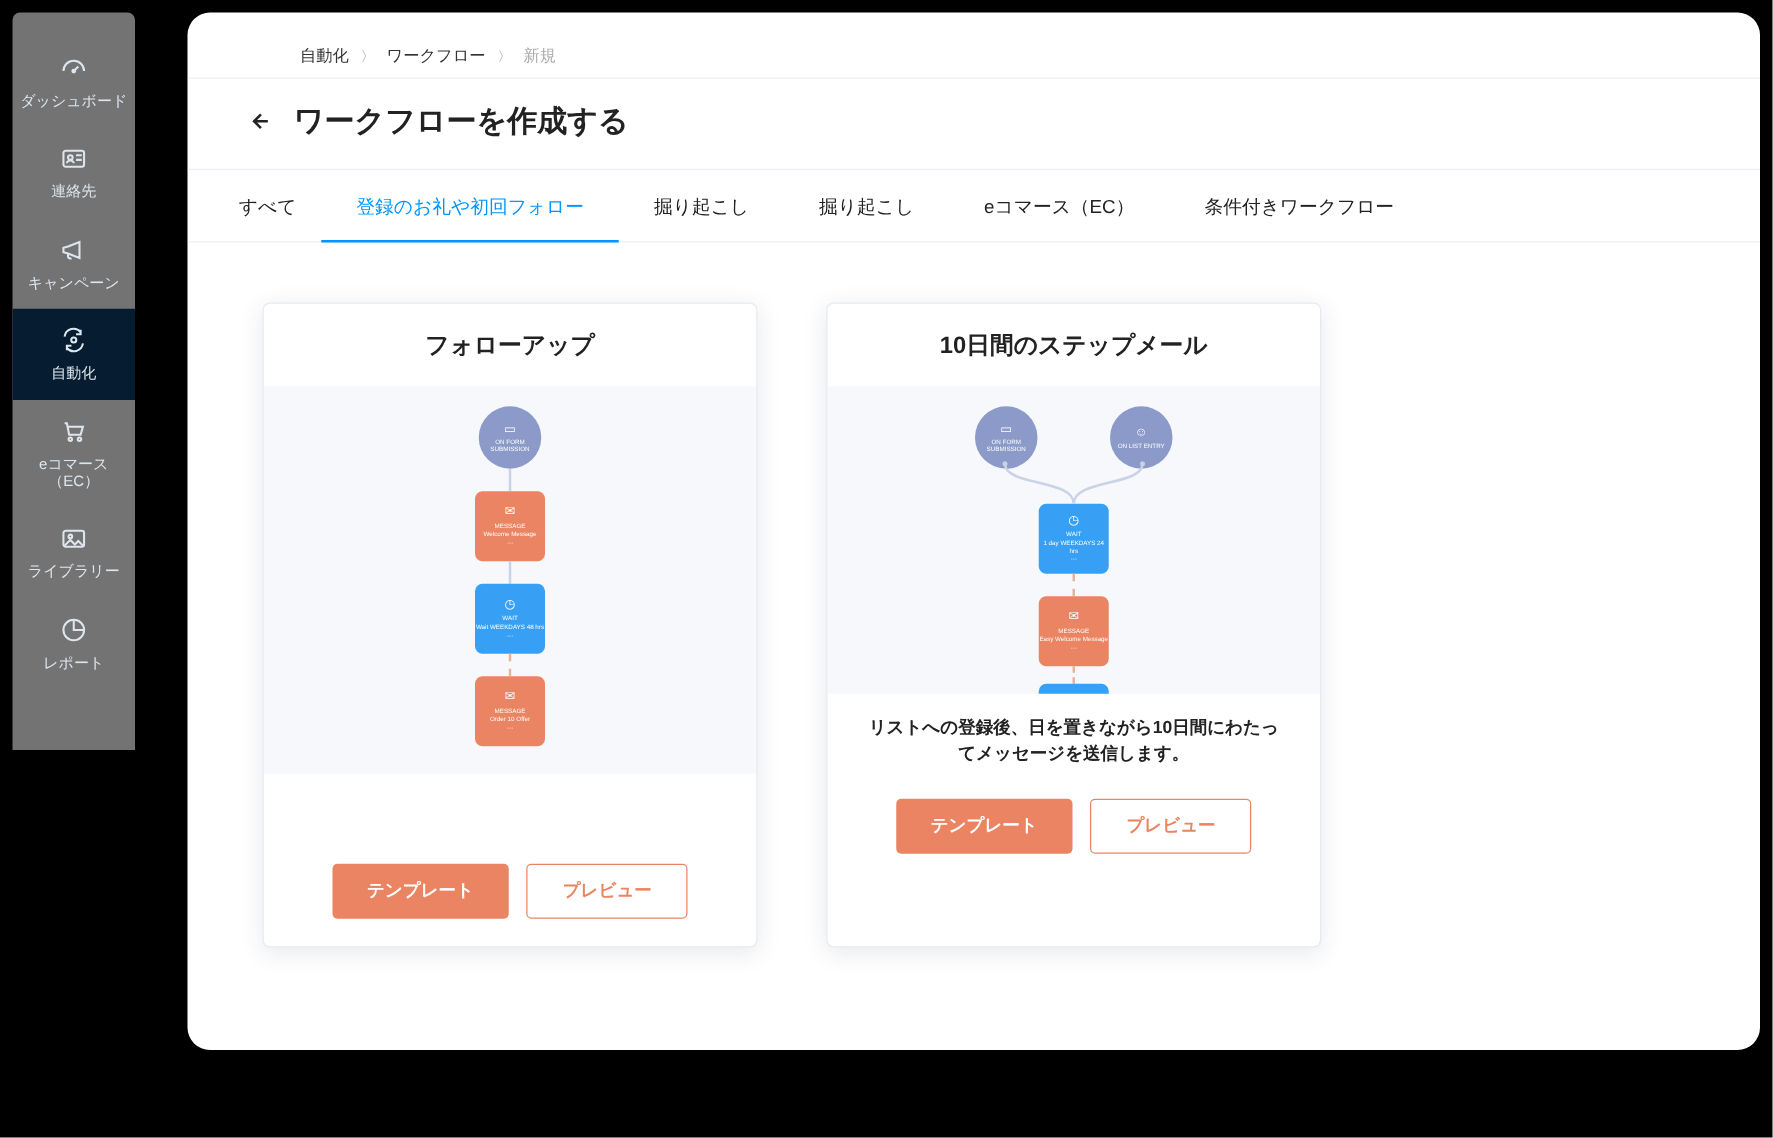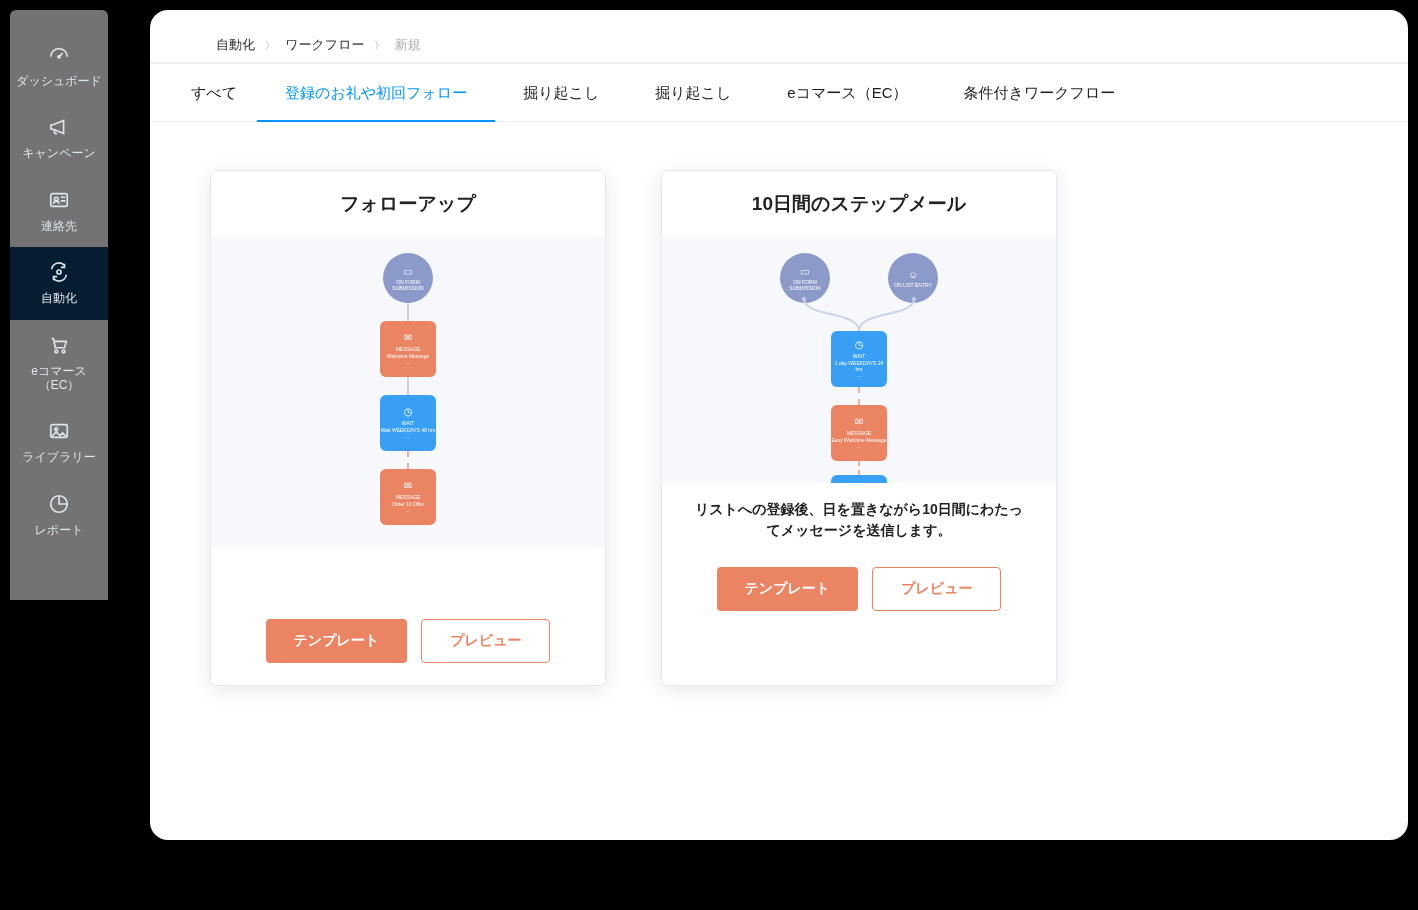--- a/index.html
+++ b/index.html
@@ -59,20 +59,21 @@
     background: #fff;
     border-radius: 18px;
     box-shadow: 0 10px 30px rgba(0,0,0,0.08);
     overflow: hidden;
   }
 
   .breadcrumbs {
     padding: 26px 45px 8px 66px;
     font-size: 13px;
     color: #333;
+    margin-left: 24px;
   }
   .breadcrumbs .crumb { color: #333; }
   .breadcrumbs .sep { color: #999; margin: 0 6px; font-size: 11px; }
   .breadcrumbs .crumb-current { color: #aaa; }
 
   .page-title-row {
     display: flex;
     align-items: center;
     padding: 18px 45px 22px 45px;
     gap: 18px;
@@ -227,36 +228,36 @@
           <path d="M3 14a9 9 0 0 1 18 0"></path>
           <path d="M12 14l4-4"></path>
           <circle cx="12" cy="14" r="1.2" fill="currentColor"></circle>
         </svg>
     </span>
     <span class="label">ダッシュボード</span>
   </div>
   <div class="sidebar-item">
     <span class="icon">
       <svg viewBox="0 0 24 24" width="26" height="22" fill="none" stroke="currentColor" stroke-width="1.8">
-          <path d="M3 10v4l4 1 10 4V5L7 9l-4 1z"></path>
-          <path d="M7 15v3a2 2 0 0 0 3 1"></path>
-        </svg>
-    </span>
-    <span class="label">キャンペーン</span>
-  </div>
-  <div class="sidebar-item">
-    <span class="icon">
-      <svg viewBox="0 0 24 24" width="26" height="22" fill="none" stroke="currentColor" stroke-width="1.8">
           <rect x="3" y="5" width="18" height="14" rx="2"></rect>
           <circle cx="9" cy="11" r="2"></circle>
           <path d="M6 16c0-1.5 1.5-2.5 3-2.5s3 1 3 2.5"></path>
           <path d="M14 9h5M14 13h5"></path>
         </svg>
     </span>
     <span class="label">連絡先</span>
+  </div>
+  <div class="sidebar-item">
+    <span class="icon">
+      <svg viewBox="0 0 24 24" width="26" height="22" fill="none" stroke="currentColor" stroke-width="1.8">
+          <path d="M3 10v4l4 1 10 4V5L7 9l-4 1z"></path>
+          <path d="M7 15v3a2 2 0 0 0 3 1"></path>
+        </svg>
+    </span>
+    <span class="label">キャンペーン</span>
   </div>
   <div class="sidebar-item active">
     <span class="icon">
       <svg viewBox="0 0 24 24" width="26" height="22" fill="none" stroke="currentColor" stroke-width="1.8">
           <path d="M4 9a8 8 0 0 1 14-4"></path>
           <path d="M20 15a8 8 0 0 1-14 4"></path>
           <circle cx="12" cy="12" r="2.2"></circle>
           <path d="M18 3v4h-4M6 21v-4h4"></path>
         </svg>
     </span>
@@ -298,20 +299,28 @@
   <div class="breadcrumbs">
     <span class="crumb">自動化</span>
     <span class="sep">〉</span>
     <span class="crumb">ワークフロー</span>
     <span class="sep">〉</span>
     <span class="crumb-current">新規</span>
   </div>
 
   <div class="divider"></div>
 
+  <div class="page-title-row">
+    <span class="back-arrow">
+      <svg viewBox="0 0 24 24" width="22" height="22" fill="none" stroke="currentColor" stroke-width="2.2">
+          <path d="M15 6l-6 6 6 6M9 12h12"></path>
+        </svg>
+    </span>
+    <h1 class="page-title">ワークフローを作成する</h1>
+  </div>
 
   <div class="divider"></div>
 
   <div class="tabs">
     <div class="tab">すべて</div>
     <div class="tab active">登録のお礼や初回フォロー</div>
     <div class="tab">掘り起こし</div>
     <div class="tab">掘り起こし</div>
     <div class="tab">eコマース（EC）</div>
     <div class="tab">条件付きワークフロー</div>

